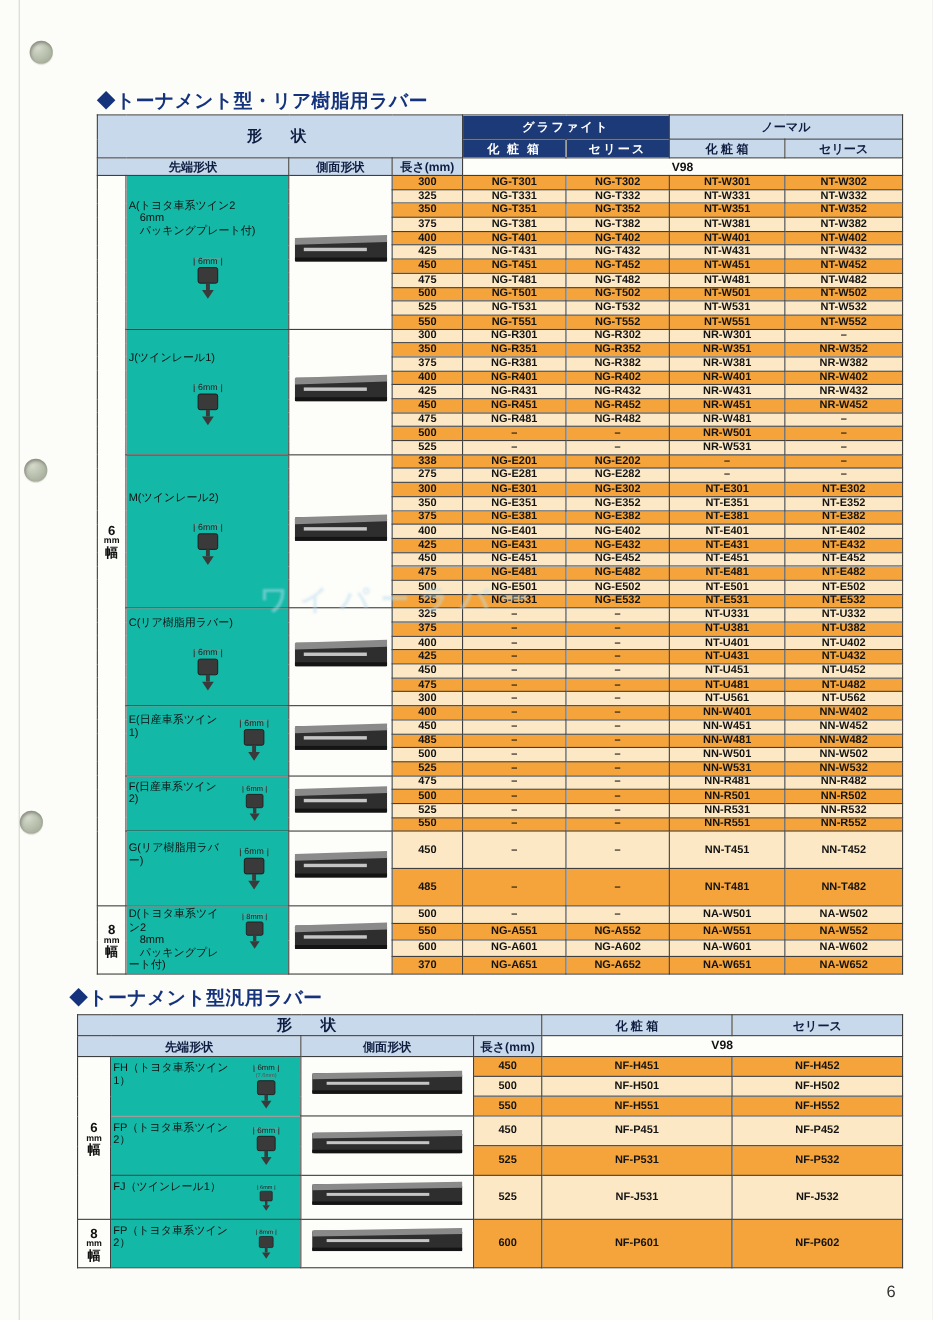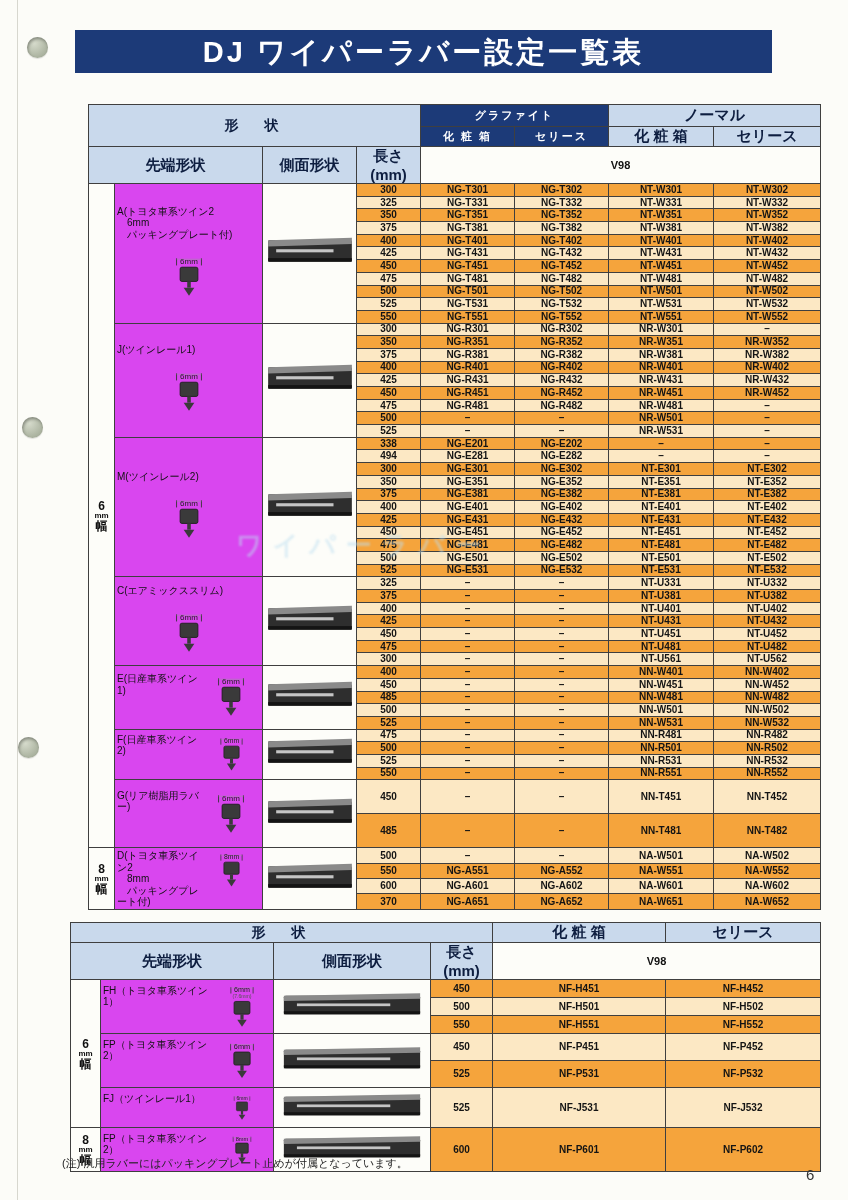--- a/index.html
+++ b/index.html
@@ -17,28 +17,28 @@
         text-align:center;line-height:44px;letter-spacing:3px;}
   .sectitle{position:absolute;font-size:17px;font-weight:bold;color:#14337c;letter-spacing:.5px;}
   #sec1{left:88px;top:80px}
   #sec2{left:63px;top:896px}
 
   table.tbl{position:absolute;border-collapse:collapse;table-layout:fixed;background:#fdfdf9;}
   #t1{left:88px;top:104px;width:732px}
   #t2{left:70px;top:922px;width:750px}
   .tbl td{border:1px solid #3f3f3f;padding:0;overflow:hidden;vertical-align:middle;}
   tr.h1{height:22px} tr.h2{height:17px} tr.h3{height:15px} tr.g1{height:18px} tr.g2{height:19px}
-  .hb{background:var(--lblue);color:#0e1e40;font-weight:bold;text-align:center;font-size:15px;}
+  .hb{background:var(--lblue);color:#0e1e40;font-weight:bold;text-align:center;font-size:11px;}
   .hn{background:var(--navy);color:#ffffff;font-weight:bold;text-align:center;font-size:11px;letter-spacing:2px;}
   .big{font-size:14px;letter-spacing:6px;}
   .hv{background:#fdfdf9;text-align:center;font-weight:bold;font-size:11px;color:#111;}
   .or{background:var(--orange);}
   .cr{background:var(--cream);}
   .pn,.len{font-size:10px;text-align:center;color:#141414;font-weight:bold;line-height:1;}
-  .tipcell{background:#d946ef;vertical-align:top;}
+  .tipcell{background:#14b8a6;vertical-align:top;}
   .sidecell{background:#fdfdf9;text-align:center;}
   .wcell{background:#fdfdf9;text-align:center;}
   .tw{display:flex;padding:1px 2px;}
   .tw.col{flex-direction:column;}
   .tw.col .gic{display:flex;justify-content:center;margin-top:12px;}
   .tw.row{flex-direction:row;}
   .tw.row .glbl{flex:1;}
   .tw.row .gic{width:58px;display:flex;justify-content:center;align-items:flex-start;}
   .glbl{font-size:10px;color:#111;line-height:1.15;text-align:left;padding-top:1px;}
   .wc{font-size:12px;font-weight:bold;line-height:1.0;text-align:center;color:#111;}
@@ -50,22 +50,22 @@
 </style>
 </head>
 <body>
 
 <div class="page">
   <div class="edge"></div>
   <div class="hole" id="hole1"></div>
   <div class="hole" id="hole2"></div>
   <div class="hole" id="hole3"></div>
 
-  <div class="titlebar">DJ ワイパーラバー設定一覧表</div>
-
+
+  <div class="sectitle" id="sec1">◆トーナメント型・リア樹脂用ラバー</div>
 
   <table class="tbl" id="t1">
     <colgroup>
       <col style="width:26px">
         <col style="width:148px">
         <col style="width:94px">
         <col style="width:64px">
       <col style="width:94px">
         <col style="width:94px">
         <col style="width:105px">
@@ -311,21 +311,21 @@
               <rect x="16" y="16" width="100" height="3.5" fill="#d6d6d6" opacity="0.9"></rect>
               <rect x="2" y="26" width="146" height="4" fill="#141414"></rect>
             </svg></td>
           <td class="len or">338</td>
           <td class="pn or">NG-E201</td>
           <td class="pn or">NG-E202</td>
           <td class="pn or">–</td>
           <td class="pn or">–</td>
         </tr>
         <tr style="height: 12.7px;">
-          <td class="len cr">494</td>
+          <td class="len cr">275</td>
           <td class="pn cr">NG-E281</td>
           <td class="pn cr">NG-E282</td>
           <td class="pn cr">–</td>
           <td class="pn cr">–</td>
         </tr>
         <tr style="height: 12.7px;">
           <td class="len or">300</td>
           <td class="pn or">NG-E301</td>
           <td class="pn or">NG-E302</td>
           <td class="pn or">NT-E301</td>
@@ -384,21 +384,21 @@
           <td class="len or">525</td>
           <td class="pn or">NG-E531</td>
           <td class="pn or">NG-E532</td>
           <td class="pn or">NT-E531</td>
           <td class="pn or">NT-E532</td>
         </tr>
         <tr style="height: 12.7px;">
           <td class="tipcell" rowspan="7">
             <div class="tw col">
               <div class="glbl">
-                <div>C(エアミックススリム)</div>
+                <div>C(リア樹脂用ラバー)</div>
               </div>
               <div class="gic">
                 <svg width="48" height="50" viewBox="0 0 54 50">
                   <line x1="13" y1="4" x2="13" y2="12" stroke="#333" stroke-width="1"></line>
                   <line x1="41" y1="4" x2="41" y2="12" stroke="#333" stroke-width="1"></line>
                   <line x1="13" y1="5" x2="41" y2="5" stroke="#999" stroke-width="0.6"></line>
                   <text x="27" y="10" font-size="9" text-anchor="middle" fill="#222" font-family="Liberation Sans, sans-serif">6mm</text>
                   <rect x="17" y="14" width="20" height="16" rx="2" fill="#3a3a3a" stroke="#1d1d1d"></rect>
                   <rect x="25" y="30" width="4" height="7" fill="#3a3a3a"></rect>
                   <polygon points="21,37 33,37 27,46" fill="#3a3a3a"></polygon>
@@ -666,20 +666,21 @@
           <td class="pn or">NG-A651</td>
           <td class="pn or">NG-A652</td>
           <td class="pn or">NA-W651</td>
           <td class="pn or">NA-W652</td>
         </tr>
       </tbody>
   </table>
 
   <div class="ghost">ワイパーラバー</div>
 
+  <div class="sectitle" id="sec2">◆トーナメント型汎用ラバー</div>
 
   <table class="tbl" id="t2">
     <colgroup>
       <col style="width:30px">
         <col style="width:173px">
         <col style="width:157px">
       <col style="width:62px">
         <col style="width:173px">
         <col style="width:155px">
     </colgroup>
@@ -835,15 +836,14 @@
               <rect x="16" y="16" width="100" height="3.5" fill="#d6d6d6" opacity="0.9"></rect>
               <rect x="2" y="26" width="146" height="4" fill="#141414"></rect>
             </svg></td>
           <td class="len or">600</td>
           <td class="pn or">NF-P601</td>
           <td class="pn or">NF-P602</td>
         </tr>
       </tbody>
   </table>
 
-  <div class="fnote">(注) 汎用ラバーにはパッキングプレート止めが付属となっています。</div>
   <div class="pnum">6</div>
 </div>
 
 </body></html>

